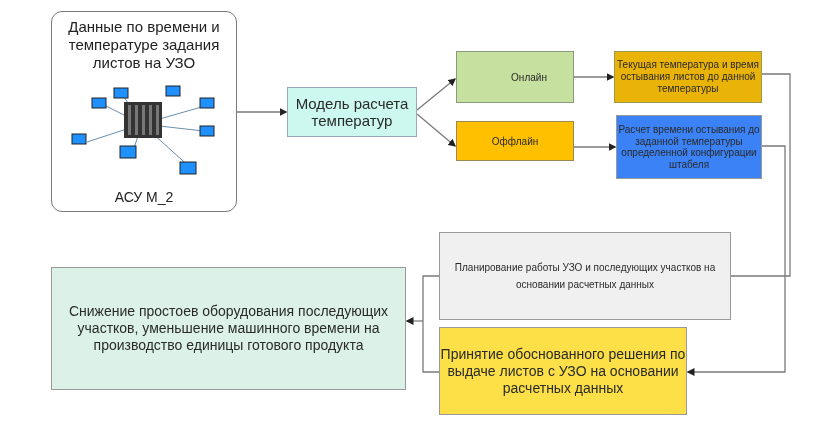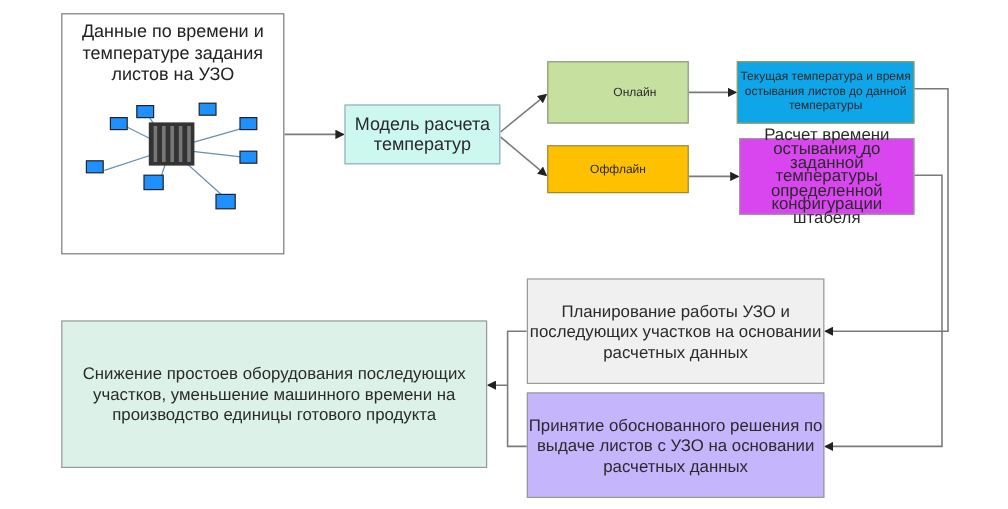--- a/index.html
+++ b/index.html
@@ -2,31 +2,31 @@
 <html><head>
 <meta charset="utf-8">
 <style>
   html, body { margin:0; padding:0; background:#ffffff; }
   body { width:840px; height:424px; position:relative; overflow:hidden;
          font-family:"Liberation Sans", sans-serif; color:#2a2a2a; }
   .box { position:absolute; box-sizing:border-box; display:flex; align-items:center;
          justify-content:center; text-align:center; border:1.5px solid #8a8a8a; }
   svg.conn { position:absolute; left:0; top:0; }
   #src { left:51px; top:11px; width:186px; height:201px; background:#fff; border-color:#7a7a7a;
-         flex-direction:column; justify-content:flex-start; }
+         flex-direction:column; justify-content:flex-start;border-radius:11px; }
   #src .title { font-size:15px; line-height:18px; margin-top:6px; color:#222; }
   #src .caption { position:absolute; bottom:6px; left:0; right:0; font-size:14px; color:#222; }
   #net { position:absolute; left:10px; top:72px; width:166px; height:110px; }
   #model { left:287px; top:87px; width:130px; height:50px; background:#ccf8f0; border-color:#9ab; font-size:15px; line-height:17px;text-align:center; }
   #online { left:456px; top:51px; width:118px; height:52px; background:#c6e0a0; border-color:#8a9a7a; font-size:10px;padding-left:28px; }
   #offline { left:456px; top:121px; width:118px; height:40px; background:#ffc000; border-color:#9a8a50; font-size:10px; }
-  #current { left:614px; top:51px; width:148px; height:52px; background:#0ea5e9; border-color:#9a9a50; font-size:10px; line-height:12px; }
-  #calc { left:616px; top:115px; width:146px; height:64px; background:#d946ef; border-color:#999; font-size:14px; line-height:11.5px; }
-  #plan { left:439px; top:232px; width:248px; height:88px; background:#f0f0f0; border-color:#999; font-size:14px; line-height:17px; }
-  #decide { left:439px; top:327px; width:248px; height:88px; background:#c4b5fd; border-color:#999; font-size:14px; line-height:17px; }
+  #current { left:614px; top:51px; width:148px; height:52px; background:#eab308; border-color:#9a9a50; font-size:10px; line-height:12px; }
+  #calc { left:616px; top:115px; width:146px; height:64px; background:#3b82f6; border-color:#999; font-size:10px; line-height:11.5px; }
+  #plan { left:439px; top:232px; width:292px; height:88px; background:#f0f0f0; border-color:#999; font-size:10px; line-height:17px; }
+  #decide { left:439px; top:327px; width:248px; height:88px; background:#fde047; border-color:#999; font-size:14px; line-height:17px; }
   #result { left:51px; top:267px; width:355px; height:123px; background:#dcf2e8; border-color:#999; font-size:14px; line-height:17px; }
 </style>
 </head>
 <body>
 
 <svg class="conn" width="840" height="424">
   <defs>
     <marker id="ah" markerWidth="6" markerHeight="6" refX="5" refY="3" orient="auto">
       <path d="M0,0 L6,3 L0,6 Z" fill="#222"></path>
     </marker>
@@ -62,20 +62,21 @@
       <rect x="30" y="14" width="14" height="10"></rect>
         <rect x="52" y="4" width="14" height="10"></rect>
       <rect x="138" y="14" width="14" height="10"></rect>
         <rect x="138" y="42" width="14" height="10"></rect>
       <rect x="10" y="50" width="14" height="10"></rect>
         <rect x="58" y="62" width="16" height="12"></rect>
       <rect x="118" y="78" width="16" height="12"></rect>
         <rect x="104" y="2" width="14" height="10"></rect>
     </g>
   </svg>
+  <div class="caption">АСУ М_2</div>
 </div>
 
 <div class="box" id="model">Модель расчета температур</div>
 <div class="box" id="online">Онлайн</div>
 <div class="box" id="offline">Оффлайн</div>
 <div class="box" id="current">Текущая температура и время остывания листов до данной температуры</div>
 <div class="box" id="calc">Расчет времени остывания до заданной температуры определенной конфигурации штабеля</div>
 <div class="box" id="plan">Планирование работы УЗО и последующих участков на основании расчетных данных</div>
 <div class="box" id="decide">Принятие обоснованного решения по выдаче листов с УЗО на основании расчетных данных</div>
 <div class="box" id="result">Снижение простоев оборудования последующих участков, уменьшение машинного времени на производство единицы готового продукта</div>

